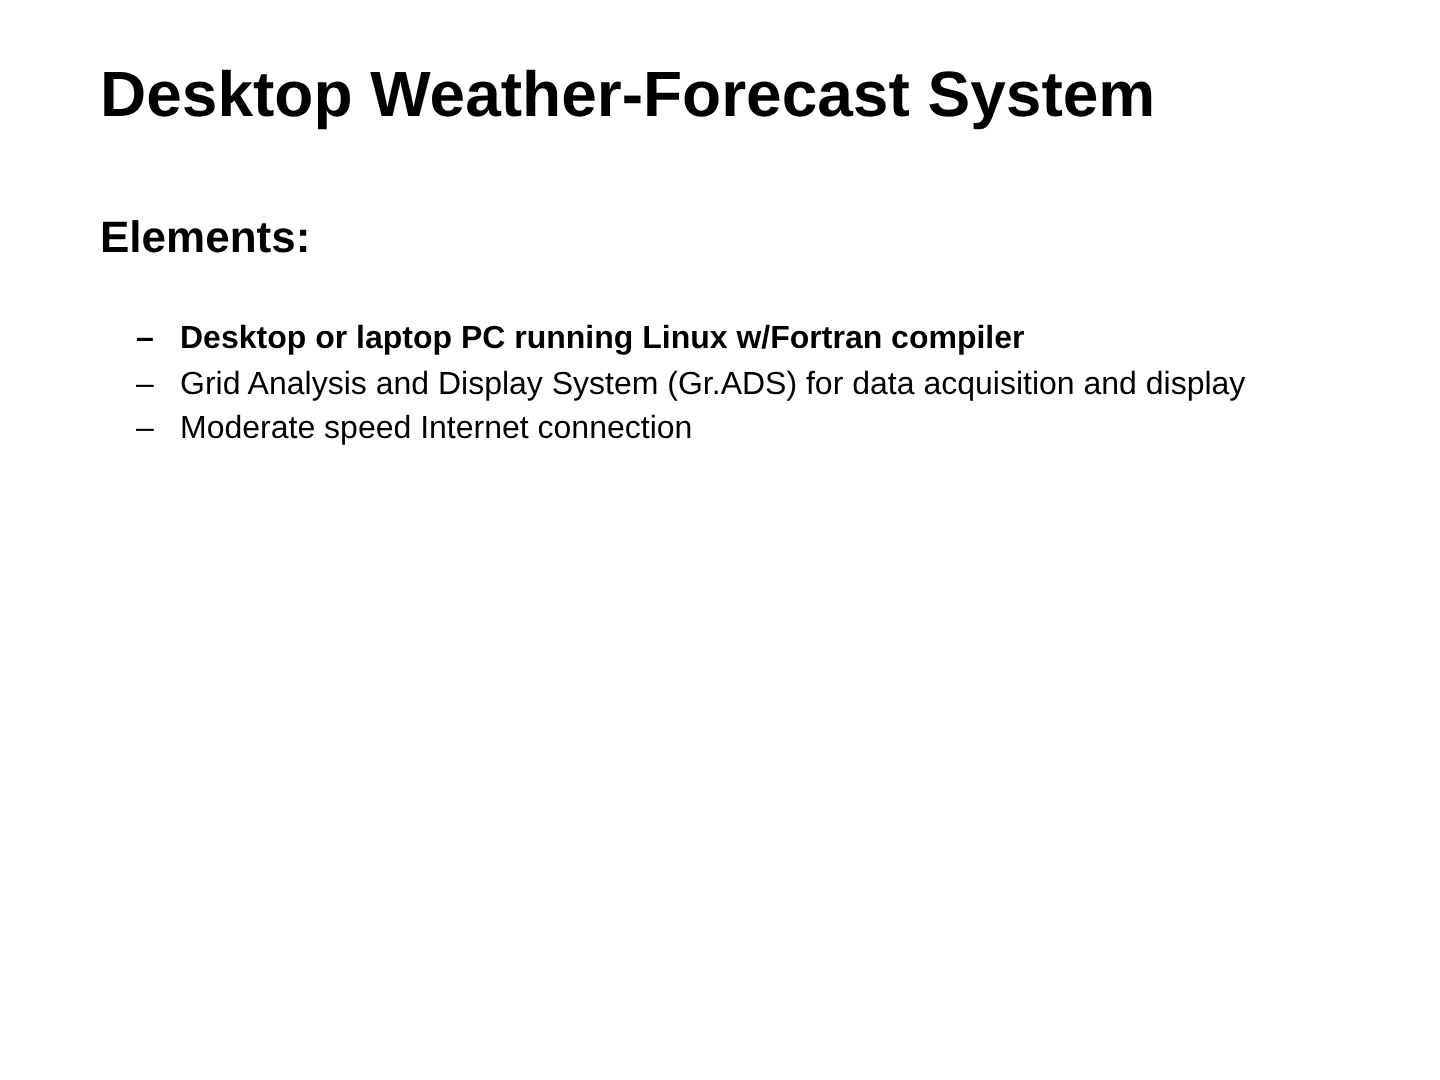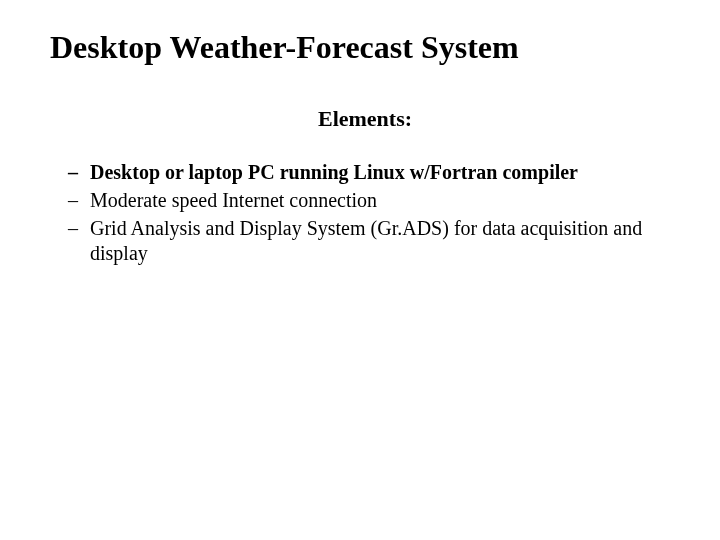--- a/index.html
+++ b/index.html
@@ -1,28 +1,28 @@
 <!DOCTYPE html>
 <html><head>
 <meta charset="utf-8">
 <style>
   * { margin: 0; padding: 0; box-sizing: border-box; }
   html, body { width: 720px; height: 540px; background: #fff; font-family: Arial, Helvetica, sans-serif; color: #000; }
-  .slide { width: 720px; height: 484px; padding: 28px 40px 40px 50px; font-family: Liberation Serif, serif; }
+  .slide { width: 720px; height: 484px; padding: 28px 40px 40px 50px; }
   .title { font-size: 32px; font-weight: bold; line-height: 1.2; margin-bottom: 40px; }
-  .subtitle { font-size: 22px; font-weight: bold; text-align: center; margin-bottom: 28px; }
+  .subtitle { font-size: 22px; font-weight: bold; text-align: left; margin-bottom: 28px; }
   .bullets { list-style: none; padding-left: 18px; }
-  .bullets li { font-size: 20px; line-height: 1.28; margin-bottom: 2px; position: relative; padding-left: 22px; }
+  .bullets li { font-size: 16px; line-height: 1.28; margin-bottom: 2px; position: relative; padding-left: 22px; }
   .bullets li::before { content: "–"; position: absolute; left: 0; top: 0; }
   .bullets li.bold { font-weight: bold; }
 </style>
 </head>
 <body>
 
 <div class="slide">
   <h1 class="title">Desktop Weather-Forecast System</h1>
   <div class="subtitle">Elements:</div>
   <ul class="bullets">
     <li class="bold">Desktop or laptop PC running Linux w/Fortran compiler</li>
+    <li>Grid Analysis and Display System (Gr.ADS) for data acquisition and display</li>
     <li>Moderate speed Internet connection</li>
-    <li>Grid Analysis and Display System (Gr.ADS) for data acquisition and display</li>
   </ul>
 </div>
 
 </body></html>

